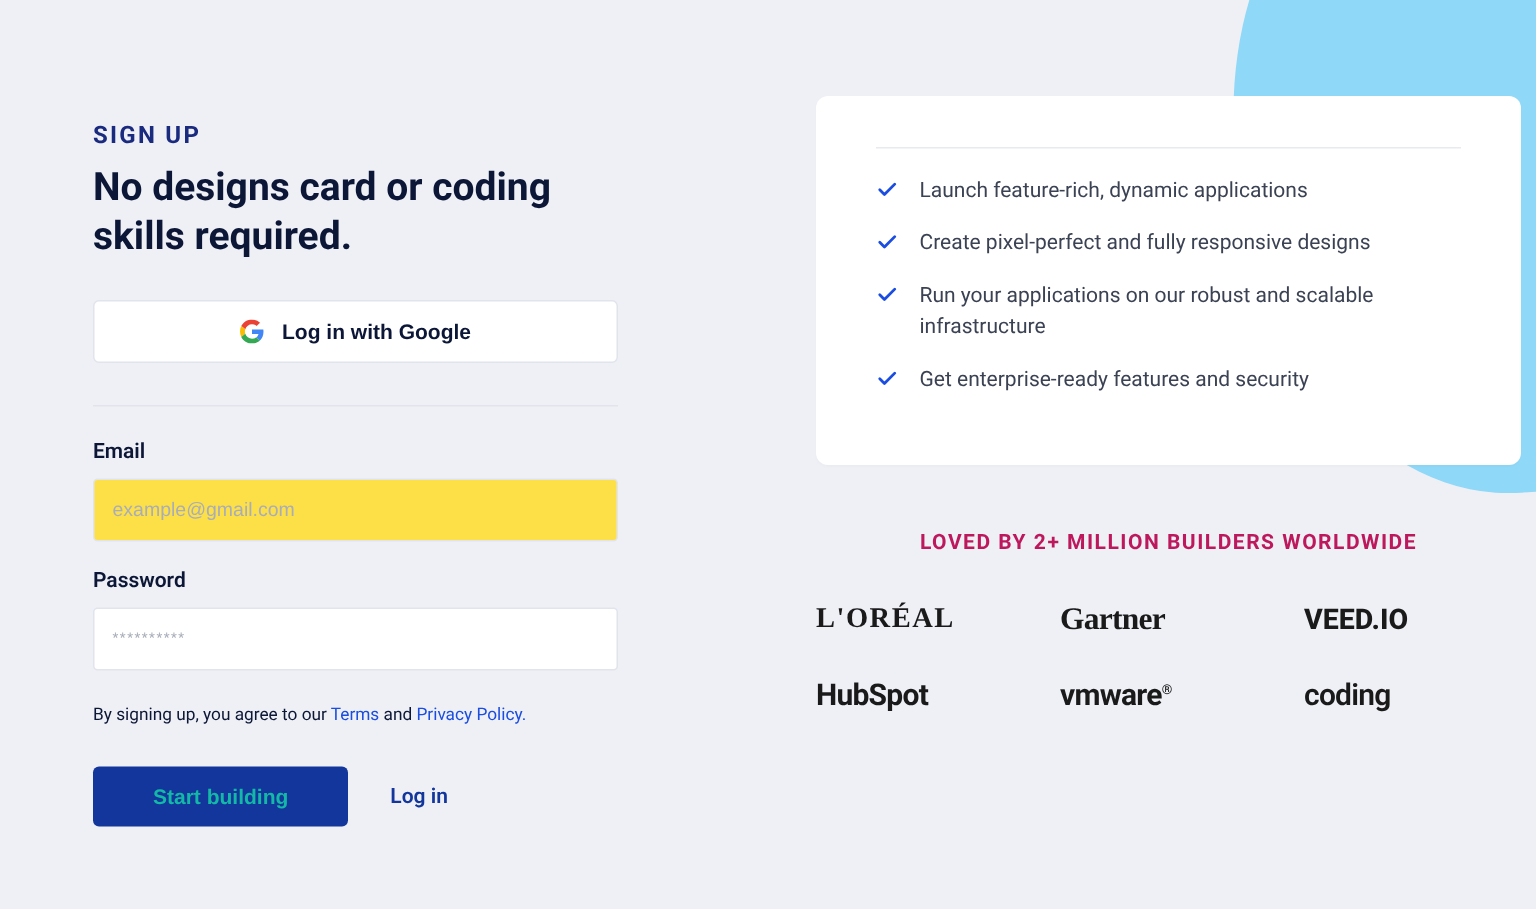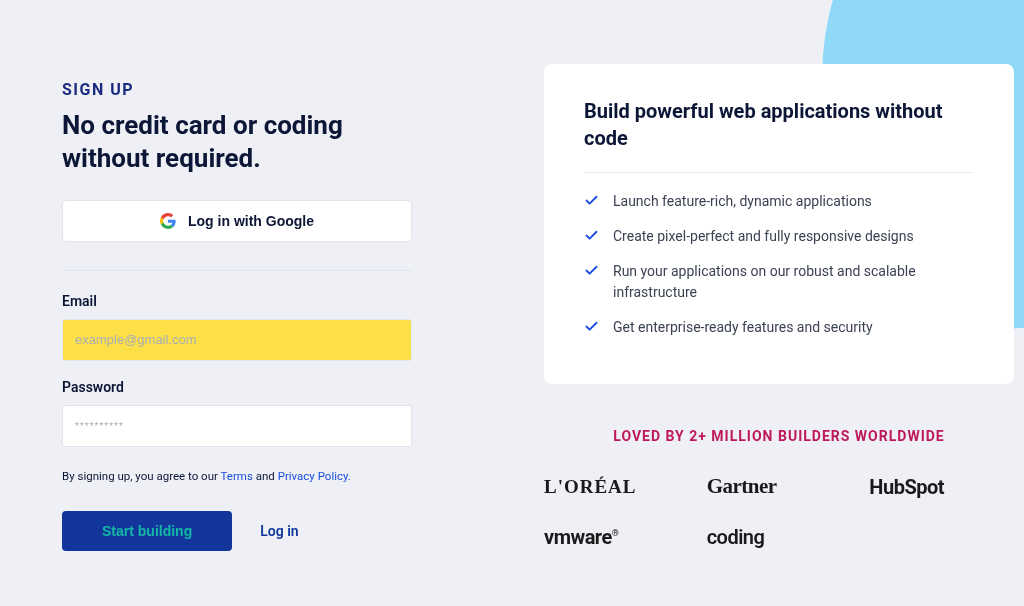--- a/index.html
+++ b/index.html
@@ -198,21 +198,21 @@
 </style>
 </head>
 <body>
 
 <div class="bg-blob"></div>
 
 <div class="layout">
 
   <div class="left">
     <div class="eyebrow">SIGN UP</div>
-    <h1 class="headline">No credit card or coding without required.</h1>
+    <h1 class="headline">No designs card or coding skills required.</h1>
 
     <button class="google-btn">
       <span class="g-icon">
         <svg viewBox="0 0 48 48" width="16" height="16">
           <path fill="#EA4335" d="M24 9.5c3.54 0 6.71 1.22 9.21 3.6l6.85-6.85C35.9 2.38 30.47 0 24 0 14.62 0 6.51 5.38 2.56 13.22l7.98 6.19C12.43 13.72 17.74 9.5 24 9.5z"></path>
           <path fill="#4285F4" d="M46.98 24.55c0-1.57-.15-3.09-.38-4.55H24v9.02h12.94c-.58 2.96-2.26 5.48-4.78 7.18l7.73 6c4.51-4.18 7.09-10.36 7.09-17.65z"></path>
           <path fill="#FBBC05" d="M10.53 28.59c-.48-1.45-.76-2.99-.76-4.59s.27-3.14.76-4.59l-7.98-6.19C.92 16.46 0 20.12 0 24c0 3.88.92 7.54 2.56 10.78l7.97-6.19z"></path>
           <path fill="#34A853" d="M24 48c6.48 0 11.93-2.13 15.89-5.81l-7.73-6c-2.15 1.45-4.92 2.3-8.16 2.3-6.26 0-11.57-4.22-13.47-9.91l-7.98 6.19C6.51 42.62 14.62 48 24 48z"></path>
         </svg>
       </span>
@@ -234,21 +234,20 @@
     </div>
 
     <div class="actions">
       <button class="primary-btn">Start building</button>
       <a class="login-link">Log in</a>
     </div>
   </div>
 
   <div class="right">
     <div class="card">
-      <h2 class="card-title">Build powerful web applications without code</h2>
       <div class="card-divider"></div>
       <ul class="feature-list">
         <li class="feature-item">
           <svg class="check" width="15" height="15" viewBox="0 0 24 24" fill="none" stroke="#1a4de0" stroke-width="3" stroke-linecap="round" stroke-linejoin="round">
               <polyline points="20 6 9 17 4 12"></polyline>
             </svg>
           <span>Launch feature-rich, dynamic applications</span>
         </li>
         <li class="feature-item">
           <svg class="check" width="15" height="15" viewBox="0 0 24 24" fill="none" stroke="#1a4de0" stroke-width="3" stroke-linecap="round" stroke-linejoin="round">
@@ -269,20 +268,21 @@
           <span>Get enterprise-ready features and security</span>
         </li>
       </ul>
     </div>
 
     <div class="social-proof">
       <div class="social-heading">LOVED BY 2+ MILLION BUILDERS WORLDWIDE</div>
       <div class="logos">
         <div class="logo loreal">L'ORÉAL</div>
         <div class="logo gartner">Gartner</div>
+        <div class="logo veed">VEED.IO</div>
         <div class="logo hubspot">HubSp<span class="hub-o">o</span>t</div>
         <div class="logo vmware"><span>vmware</span><sup>®</sup></div>
         <div class="logo zendesk">coding</div>
       </div>
     </div>
   </div>
 
 </div>
 
 </body></html>

